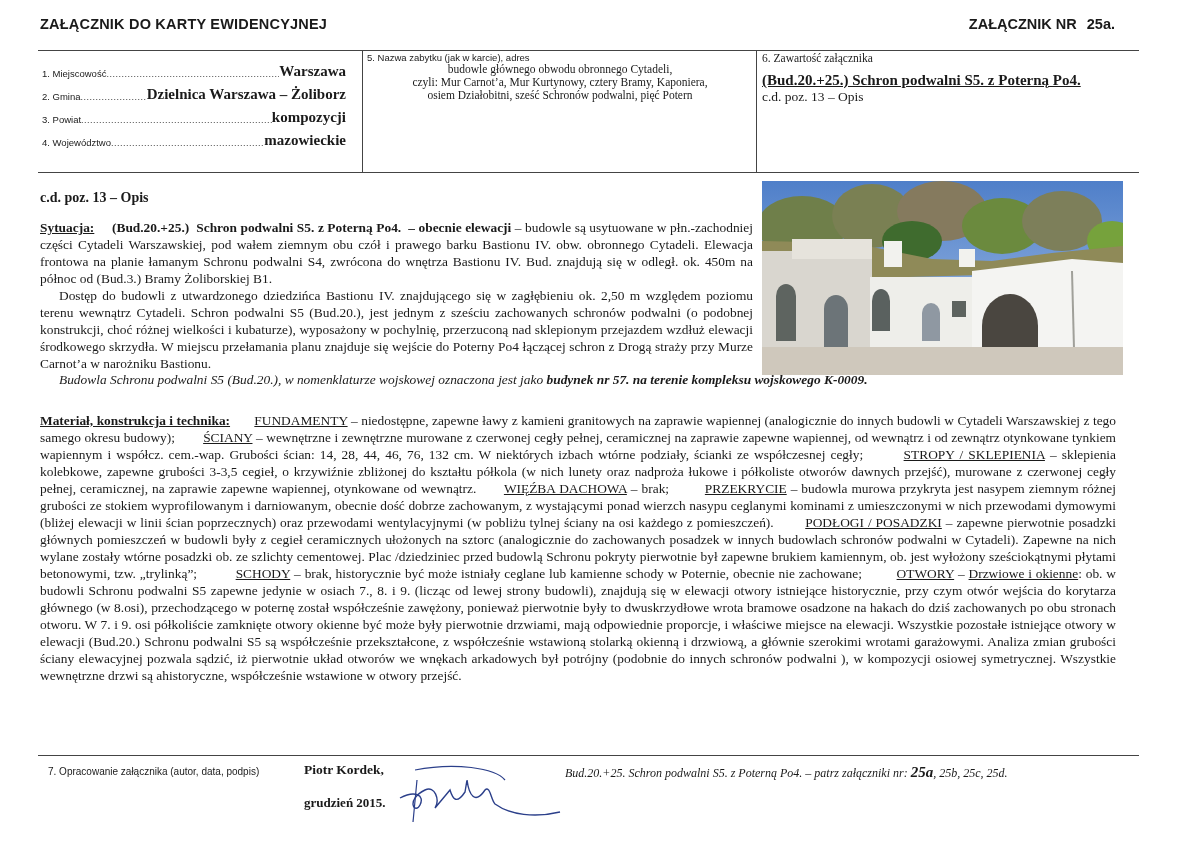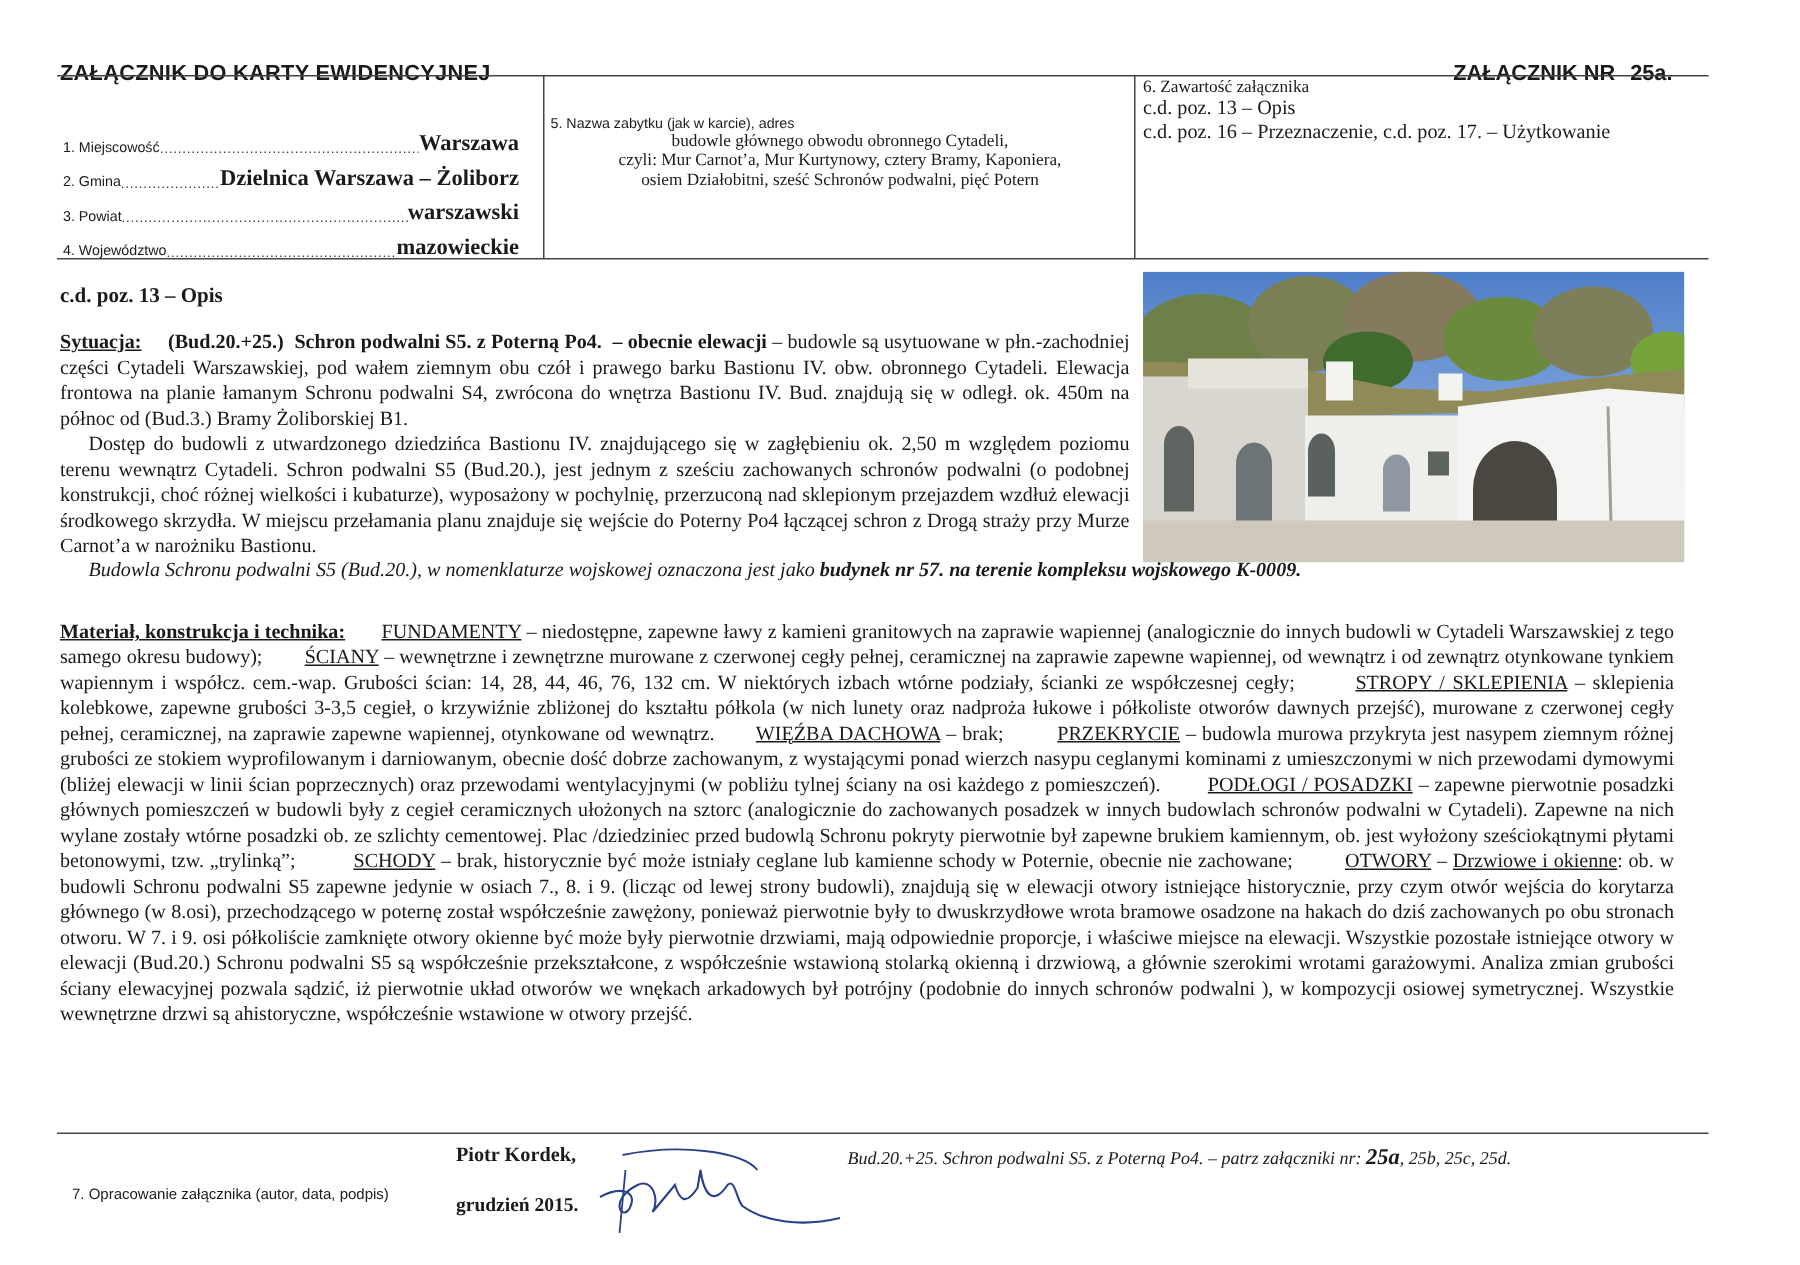--- a/index.html
+++ b/index.html
@@ -1,17 +1,17 @@
 <!DOCTYPE html>
 <html><head>
 <meta charset="utf-8">
 <style>
   html, body { margin: 0; padding: 0; background: #ffffff; }
   body { width: 1200px; height: 843px; position: relative; overflow: hidden; color: #1a1a1a; }
-  .sans { font-family: "Liberation Sans", sans-serif; margin-top: 25px; }
+  .sans { font-family: "Liberation Sans", sans-serif; }
   .serif { font-family: "Liberation Serif", serif; }
 
   .hdr-left { position: absolute; left: 40px; top: 16px; font-size: 14.5px; font-weight: bold; letter-spacing: 0.2px; }
   .hdr-right { position: absolute; right: 85px; top: 16px; font-size: 14.5px; font-weight: bold; }
   .hdr-right .num { margin-left: 10px; }
 
   .hline { position: absolute; height: 0; border-top: 1.5px solid #444; }
 
   .col-left { position: absolute; left: 42px; top: 56px; width: 304px; }
   .field { font-size: 9.5px; height: 23px; display: flex; align-items: flex-end; white-space: nowrap; overflow: hidden; }
@@ -75,40 +75,40 @@
     <span class="val">Warszawa</span>
   </div>
   <div class="field">
     <span class="lbl">2. Gmina</span>
     <span class="dots">..........................................................................................</span>
     <span class="val">Dzielnica Warszawa – Żoliborz</span>
   </div>
   <div class="field">
     <span class="lbl">3. Powiat</span>
     <span class="dots">..........................................................................................</span>
-    <span class="val">warszawski</span>
+    <span class="val">kompozycji</span>
   </div>
   <div class="field">
     <span class="lbl">4. Województwo</span>
     <span class="dots">..........................................................................................</span>
     <span class="val">mazowieckie</span>
   </div>
 </div>
 
 <div class="col-mid">
   <div class="cap sans">5. Nazwa zabytku (jak w karcie), adres</div>
   <div class="small serif">budowle głównego obwodu obronnego Cytadeli,</div>
   <div class="small serif">czyli: Mur Carnot’a, Mur Kurtynowy, cztery Bramy, Kaponiera,</div>
   <div class="small serif">osiem Działobitni, sześć Schronów podwalni, pięć Potern</div>
 </div>
 
 <div class="col-right serif">
   <div class="cap">6. Zawartość załącznika</div>
+  <div class="sub">(Bud.20.+25.)  Schron podwalni S5. z Poterną Po4.</div>
   <div class="line">c.d. poz. 13 – Opis</div>
-  <div class="line">c.d. poz. 16 – Przeznaczenie,  c.d. poz. 17. – Użytkowanie</div>
 </div>
 
 <div class="sec-title serif">c.d. poz. 13 – Opis</div>
 
 <div class="body-text situ serif">
   <p>
     <span class="u-b">Sytuacja:</span>&nbsp;&nbsp;&nbsp;&nbsp;
     <span class="b">(Bud.20.+25.)</span>&nbsp;
     <span class="b">Schron podwalni S5. z Poterną Po4.</span>&nbsp;
     <span class="b">– obecnie elewacji</span><span> – budowle są usytuowane w płn.-zachodniej części Cytadeli Warszawskiej, pod wałem ziemnym obu czół i prawego barku Bastionu IV. obw. obronnego Cytadeli. Elewacja frontowa na planie łamanym Schronu podwalni S4, zwrócona do wnętrza Bastionu IV. Bud. znajdują się w odległ. ok. 450m na północ od (Bud.3.) Bramy Żoliborskiej B1.</span>

